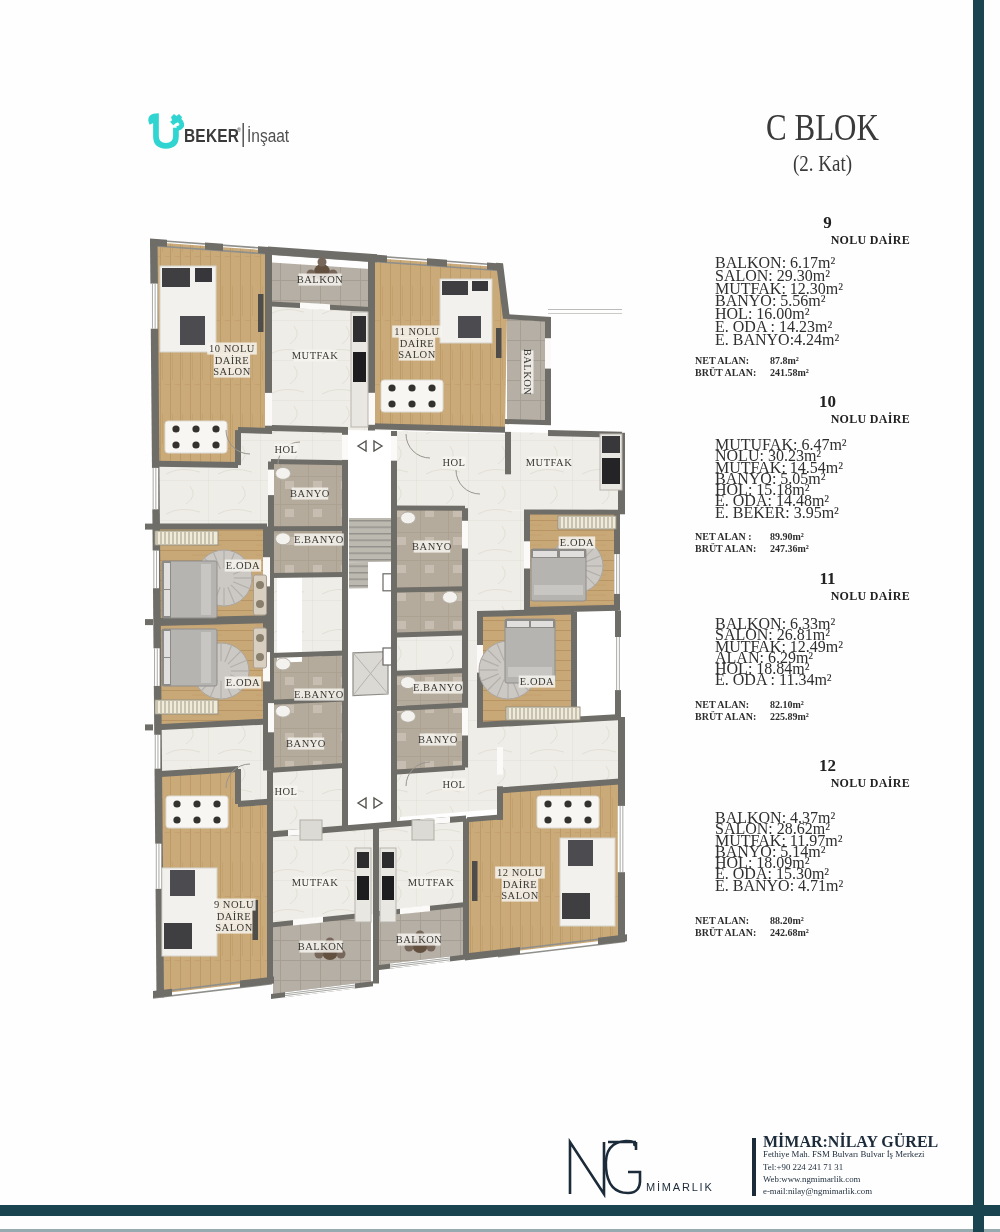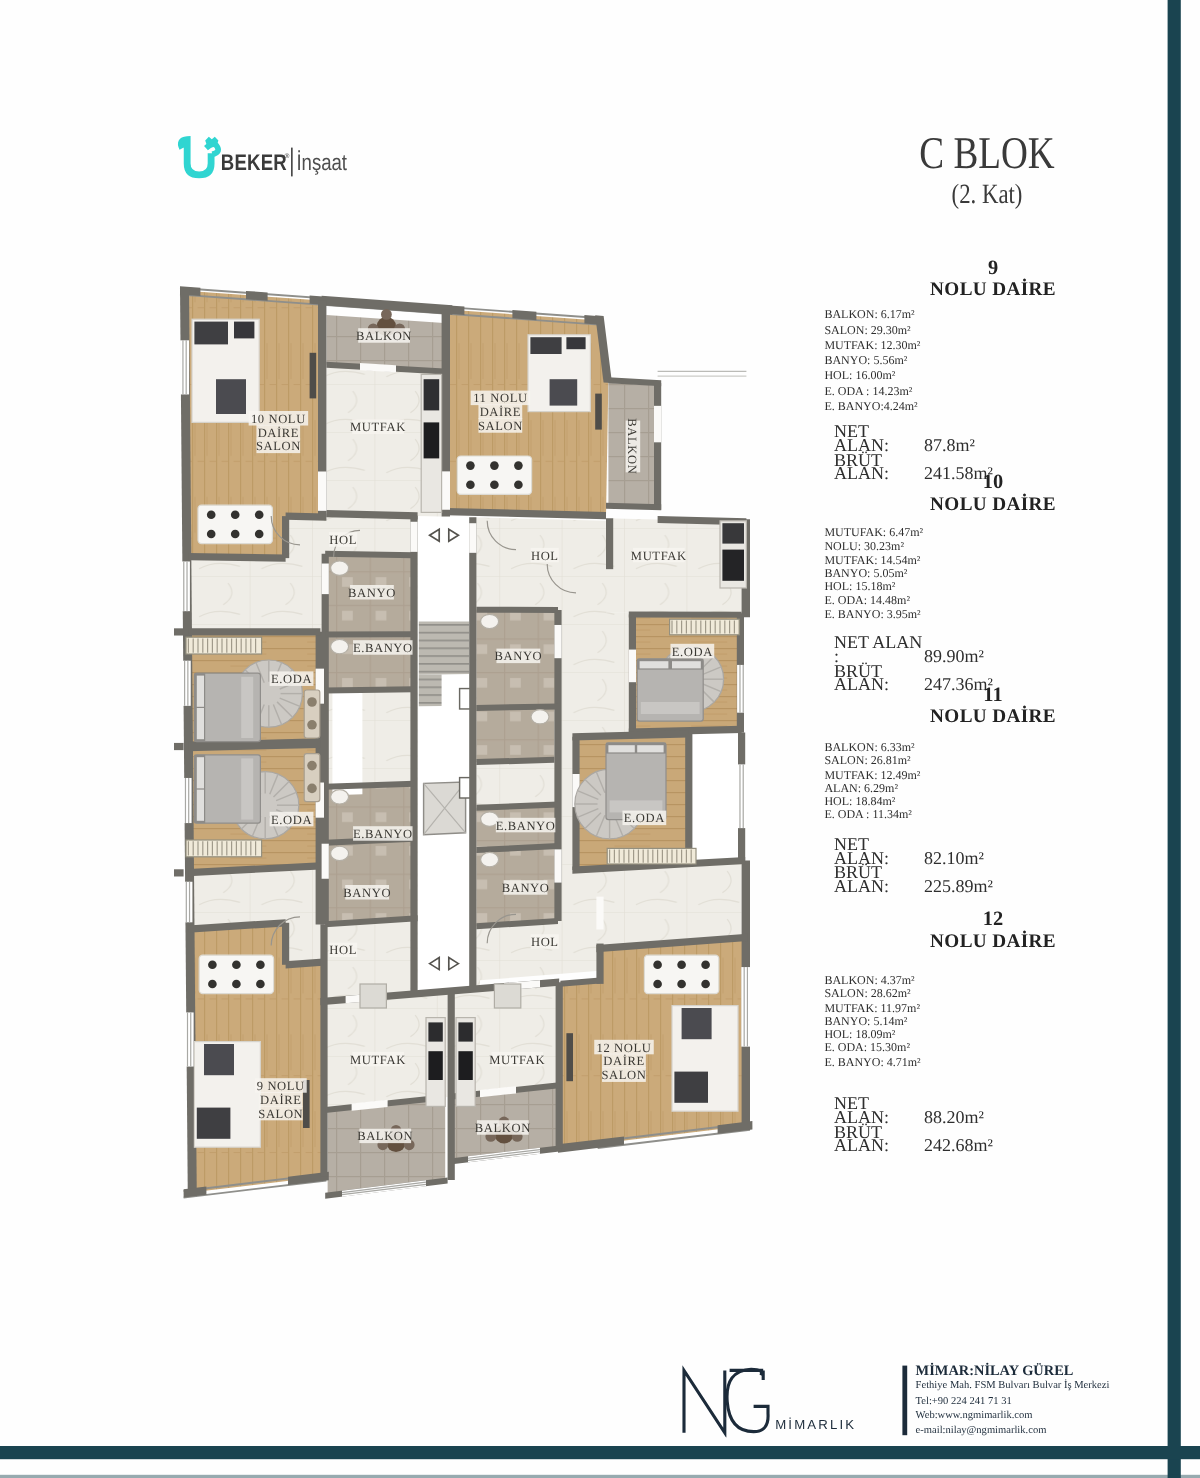--- a/index.html
+++ b/index.html
@@ -8,29 +8,29 @@
 #vbar{position:absolute;left:973px;top:0;width:11px;height:1232px;background:#1a4450;}
 #hbar{position:absolute;left:0;top:1205px;width:1000px;height:11px;background:#1a4450;}
 #hbar3{position:absolute;left:0;top:1229px;width:1000px;height:3px;background:rgba(26,68,80,0.45);}
 
 #logo{position:absolute;left:146px;top:113px;width:160px;height:44px;}
 #cblok{position:absolute;left:700px;top:106px;width:245px;text-align:center;color:#3a3a3a;font-size:31px;letter-spacing:0px;transform:scaleY(1.22);transform-origin:50% 0;}
 #kat{position:absolute;left:700px;top:150px;width:245px;text-align:center;color:#3a3a3a;font-size:19px;transform:scaleY(1.22);transform-origin:50% 0;}
 
 .uhead{position:absolute;left:745px;width:165px;text-align:center;color:#222;font-weight:bold;}
 .unum{font-size:17px;}
-.und{font-size:16px;letter-spacing:0.3px;}
-.ulist{position:absolute;left:687px;width:200px;color:#2e2e2e;font-size:10px;}
-.unet{position:absolute;left:695px;width:210px;color:#2e2e2e;font-size:15px;line-height:11.8px;}
+.und{font-size:12px;letter-spacing:0.3px;text-align:right;}
+.ulist{position:absolute;left:715px;width:200px;color:#2e2e2e;font-size:16px;}
+.unet{position:absolute;left:695px;width:210px;color:#2e2e2e;font-size:10px;line-height:11.8px;font-weight:bold;}
 .nl{display:inline-block;width:75px;}
 .nv{display:inline-block;}
 
 #ng{position:absolute;left:564px;top:1136px;}
 #contact{position:absolute;left:763px;top:1136px;color:#1c2b3a;font-size:8.8px;line-height:12.3px;}
-#contact .b{font-weight:bold;font-size:12px;}
+#contact .b{font-weight:bold;font-size:16px;}
 #cbar{position:absolute;left:752px;top:1138px;width:4px;height:58px;background:#1c2b3a;}
 </style></head>
 <body>
 <div class="abs" style="left:0;top:0"><svg width="1000" height="1232" viewBox="0 0 1000 1232" font-family="Liberation Serif, serif">
 <defs>
 <pattern id="wood" width="10" height="64" patternUnits="userSpaceOnUse">
  <rect width="10" height="64" fill="#cbaa7a"></rect>
  <rect x="0" width="1" height="64" fill="#b8955f" opacity="0.75"></rect>
  <rect x="4.6" y="0" width="5.4" height="0.9" fill="#bd9764" opacity="0.6"></rect>
  <rect x="2" y="30" width="1" height="30" fill="#c09c68" opacity="0.6"></rect>
@@ -591,21 +591,21 @@
     <div class="unum">10</div>
     <div class="und">NOLU DAİRE</div>
   </div>
 <div class="ulist" style="top:439px;line-height:11.3px">
     <div>MUTUFAK: 6.47m²</div>
     <div>NOLU: 30.23m²</div>
     <div>MUTFAK: 14.54m²</div>
     <div>BANYO: 5.05m²</div>
     <div>HOL: 15.18m²</div>
     <div>E. ODA: 14.48m²</div>
-    <div>E. BANYO: 3.95m²</div>
+    <div>E. BEKER: 3.95m²</div>
   </div>
 <div class="unet" style="top:531px">
     <div><span class="nl">NET ALAN :</span><span class="nv">89.90m²</span></div>
     <div><span class="nl">BRÜT ALAN:</span><span class="nv">247.36m²</span></div>
   </div>
 <div class="uhead" style="top:569px">
     <div class="unum">11</div>
     <div class="und">NOLU DAİRE</div>
   </div>
 <div class="ulist" style="top:618px;line-height:11.3px">

